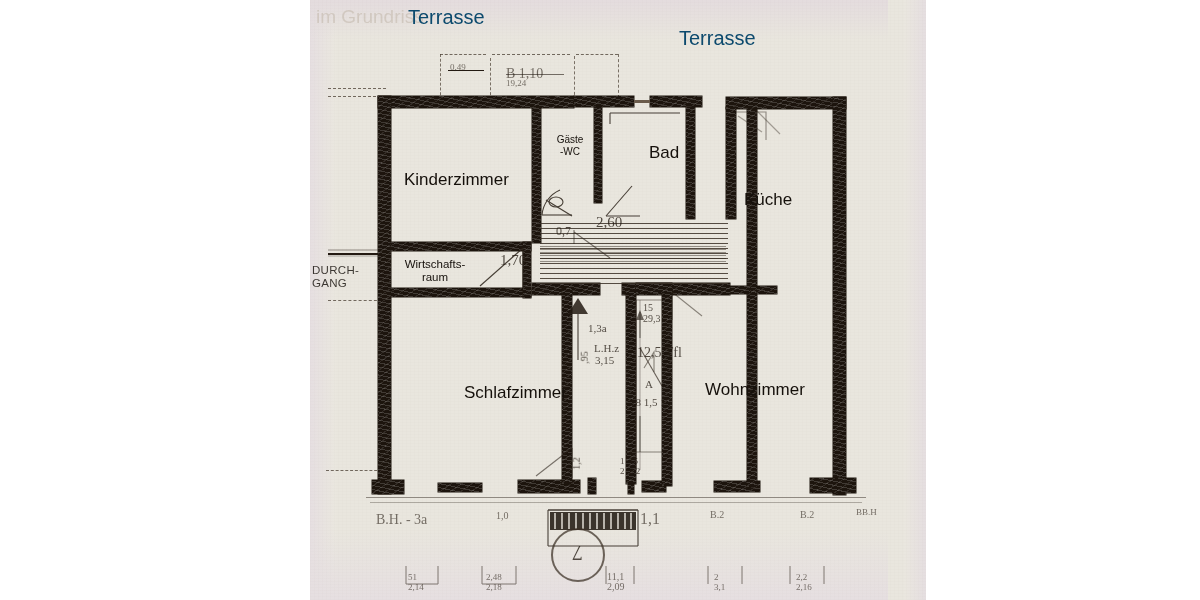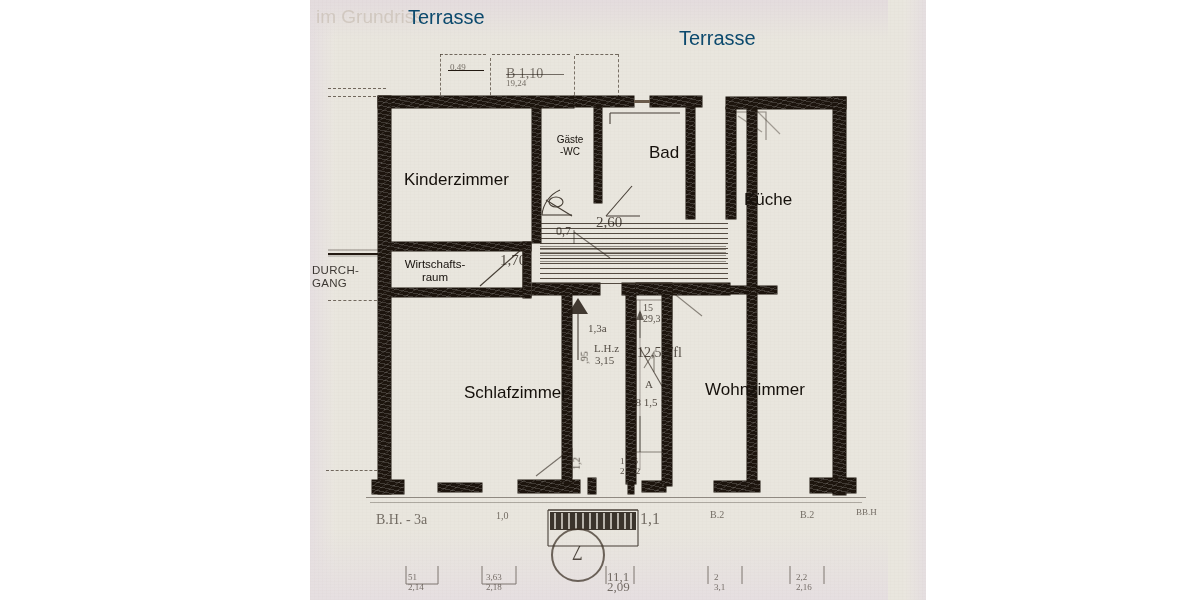--- a/index.html
+++ b/index.html
@@ -262,23 +262,23 @@
 
     <div class="scrib" style="left:66px;top:512px;font-size:14px;">B.H. - 3a</div>
     <div class="scrib" style="left:400px;top:509px;font-size:10px;">B.2</div>
     <div class="scrib" style="left:490px;top:509px;font-size:10px;">B.2</div>
     <div class="scrib" style="left:546px;top:507px;font-size:9px;">BB.H</div>
     <div class="scrib" style="left:186px;top:510px;font-size:10px;">1,0</div>
     <div class="scrib" style="left:330px;top:510px;font-size:16px;">1,1</div>
 
     <div class="scrib" style="left:98px;top:572px;font-size:9px;white-space:pre;line-height:10px;">51
 2,14</div>
-    <div class="scrib" style="left:176px;top:572px;font-size:9px;white-space:pre;line-height:10px;">3,63
+    <div class="scrib" style="left:176px;top:572px;font-size:9px;white-space:pre;line-height:10px;">2,48
 2,18</div>
-    <div class="scrib" style="left:297px;top:572px;font-size:13px;white-space:pre;line-height:10px;">11,1
+    <div class="scrib" style="left:297px;top:572px;font-size:10px;white-space:pre;line-height:10px;">11,1
 2,09</div>
     <div class="scrib" style="left:404px;top:572px;font-size:9px;white-space:pre;line-height:10px;">2
 3,1</div>
     <div class="scrib" style="left:486px;top:572px;font-size:9px;white-space:pre;line-height:10px;">2,2
 2,16</div>
 
     <div id="grain"></div>
   </div>
 </div>
 

